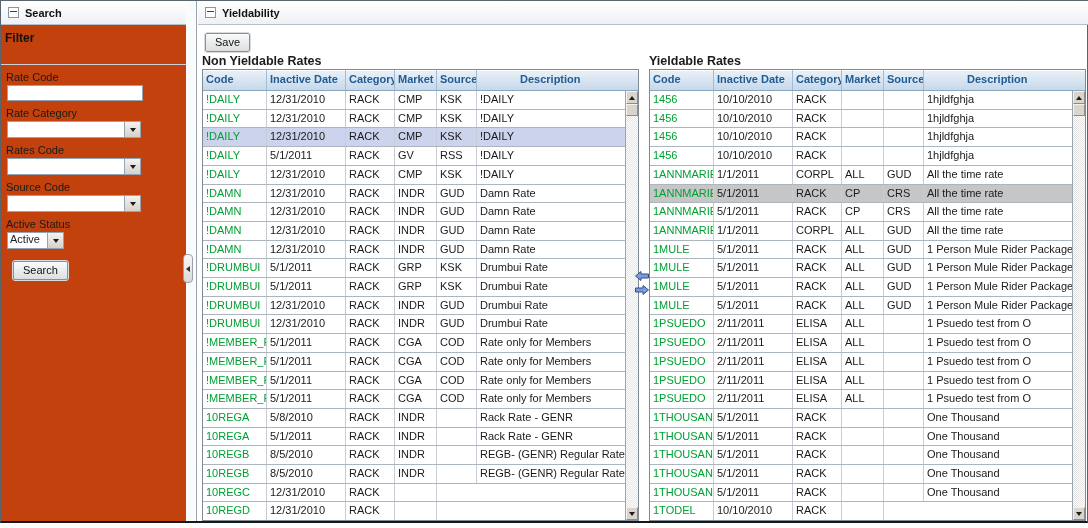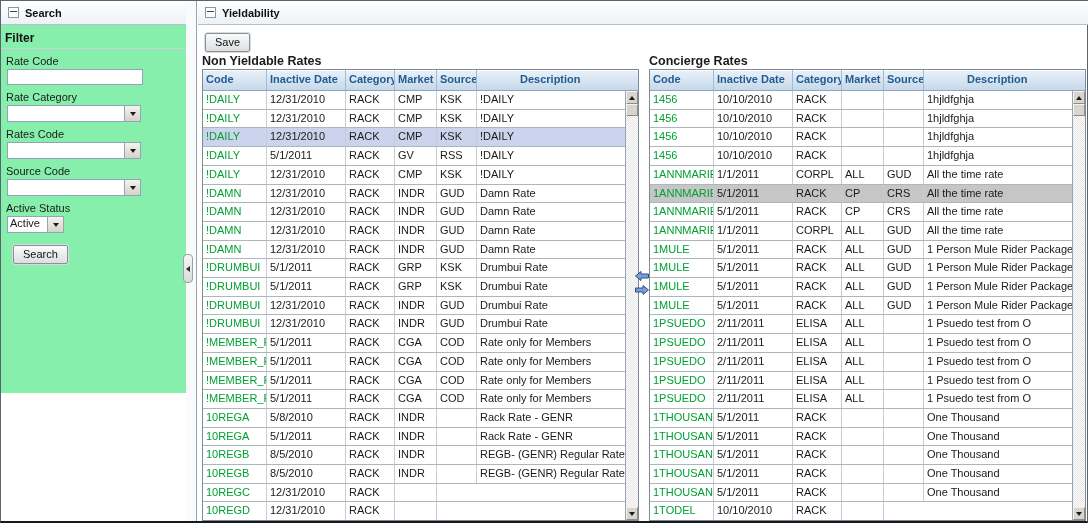--- a/index.html
+++ b/index.html
@@ -5,22 +5,22 @@
   html,body{margin:0;padding:0;background:#fff;}
   body{width:1088px;height:528px;position:relative;font-family:"Liberation Sans",sans-serif;font-size:11px;color:#1a1a1a;-webkit-font-smoothing:antialiased;}
   .app{position:absolute;left:0;top:0;width:1086px;height:520px;border:1px solid #5a646d;border-bottom:2px solid #16191c;background:#fff;}
 
   
   .panel-header{height:23px;border-bottom:1px solid #b6bfc9;background:linear-gradient(#ffffff,#eef1f5);display:flex;align-items:center;padding-left:7px;font-weight:bold;color:#111;}
   .collapse-box{width:9px;height:9px;border:1px solid #8a95a0;background:#fdfdfd;position:relative;margin-right:6px;flex:none;}
   .collapse-box::after{content:"";position:absolute;left:1px;right:1px;top:3px;height:1px;background:#39434d;}
 
   
-  .search-panel{position:absolute;left:0;top:0;width:185px;height:392px;border-right:1px solid #98a3ad;background:#86efac;}
-  .filter-heading{font-weight:bold;font-size:12px;padding:6px 0 3px 4px;border-bottom:1px solid #ccd2d8;color:#111;}
+  .search-panel{position:absolute;left:0;top:0;width:185px;height:520px;border-right:1px solid #98a3ad;background:#c2410c;}
+  .filter-heading{font-weight:bold;font-size:12px;padding:6px 0 19px 4px;border-bottom:1px solid #ccd2d8;color:#111;}
   .field-label{margin:6px 0 2px 5px;}
   .text-input{display:block;margin-left:6px;width:130px;height:14px;border:1px solid #93a5b5;background:#fff;font:inherit;padding:0 2px;}
   .combo{margin-left:6px;width:134px;height:17px;border:1px solid #93a5b5;display:flex;background:#fff;box-sizing:border-box;}
   .combo .cfield{flex:1;}
   .cbtn{width:15px;border-left:1px solid #93a5b5;background:linear-gradient(#f4f3f0,#d6d2ca);display:flex;align-items:center;justify-content:center;flex:none;}
   .tri-down{width:0;height:0;border-left:3px solid transparent;border-right:3px solid transparent;border-top:4px solid #1c1c1c;}
   .tri-up{width:0;height:0;border-left:3px solid transparent;border-right:3px solid transparent;border-bottom:4px solid #1c1c1c;}
   .tri-left{width:0;height:0;border-top:3px solid transparent;border-bottom:3px solid transparent;border-right:4px solid #2c2c2c;}
   .combo.small{width:57px;}
   .btn{display:inline-block;border:1px solid #8a9099;outline:1px solid #d9dcdf;background:linear-gradient(#fbfbfb,#dcdee0);border-radius:2px;padding:2px 9px 3px;font:inherit;color:#111;cursor:default;}
@@ -121,21 +121,21 @@
 
   <div class="main-panel">
     <div class="panel-header">
       <span class="collapse-box"></span>
       <span>Yieldability</span>
     </div>
 
     <button class="btn save-btn">Save</button>
 
     <div class="tbl-title title-left">Non Yieldable Rates</div>
-    <div class="tbl-title title-right">Concierge Rates</div>
+    <div class="tbl-title title-right">Yieldable Rates</div>
 
     <div class="dtable left">
       <div class="thead">
           <div class="hcell c0">Code</div>
           <div class="hcell c1">Inactive Date</div>
           <div class="hcell c2">Category</div>
           <div class="hcell c3">Market</div>
           <div class="hcell c4">Source</div>
           <div class="hcell c5">Description</div>
         </div>

